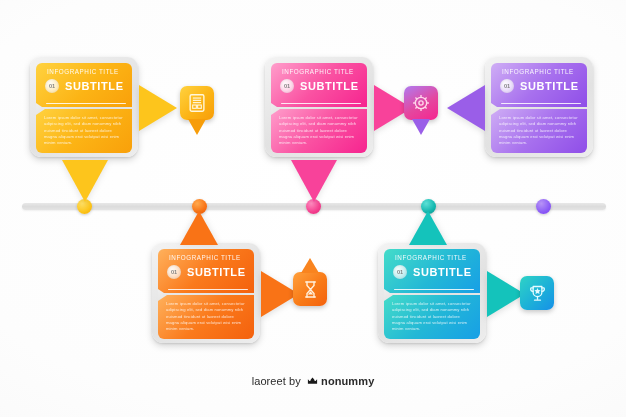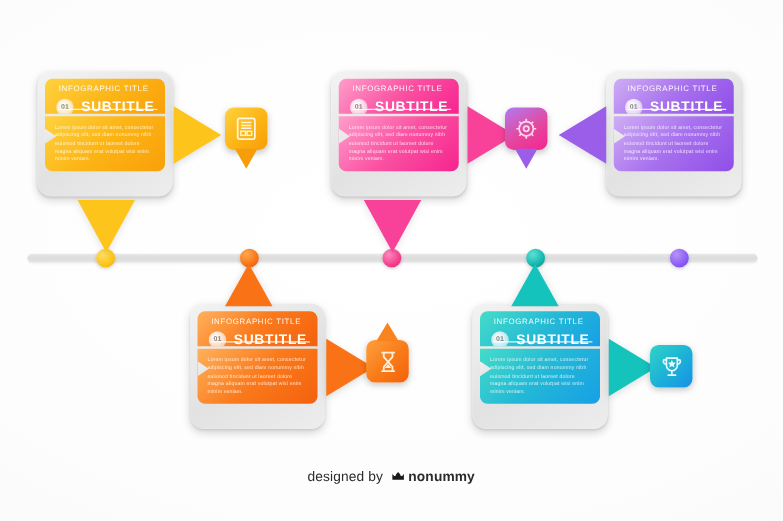--- a/index.html
+++ b/index.html
@@ -50,21 +50,21 @@
     width: 108px;
     height: 100px;
     border-radius: 11px;
     background: linear-gradient(150deg, #f3f3f3 0%, #e2e2e2 55%, #ededed 100%);
     box-shadow: 0 3px 7px rgba(0,0,0,0.17), 0 1px 2px rgba(0,0,0,0.10);
     padding: 6px;
     box-sizing: border-box;
   }
   .card-head {
     position: relative;
-    height: 28px;
+    height: 44px;
     border-radius: 6px 6px 0 0;
     overflow: hidden;
   }
   .card-head::after {
     content: "";
     position: absolute;
     left: 10px; right: 6px; bottom: 3px;
     height: 1.5px;
     background: rgba(255,255,255,0.85);
     border-radius: 1px;
@@ -345,21 +345,21 @@
           <path d="M17 5.6 L19.4 5.6 A2.6 2.6 0 0 1 17 9.6"></path>
           <line x1="12" y1="15.4" x2="12" y2="18.6"></line>
           <line x1="8.6" y1="19.6" x2="15.4" y2="19.6"></line>
         </g>
         <path d="M12 5.7 L13.1 8.0 L15.6 8.3 L13.8 10.0 L14.3 12.5 L12 11.3 L9.7 12.5 L10.2 10.0 L8.4 8.3 L10.9 8.0 Z" fill="#e4fbff"></path>
       </svg>
     </div>
   </div>
 
   <div class="footer">
-    <span>designed by</span>
+    <span>laoreet by</span>
     <span class="crown">
       <svg width="13" height="13" viewBox="0 0 24 24">
         <path d="M3.5 9.5 L6.5 13 L12 6.5 L17.5 13 L20.5 9.5 L20.5 18 L3.5 18 Z" fill="#1a1a1a"></path>
         <circle cx="7.2" cy="11.2" r="1.5" fill="#ffffff"></circle>
         <circle cx="16.8" cy="11.2" r="1.5" fill="#ffffff"></circle>
       </svg>
     </span><span class="brand">nonummy</span>
   </div>
 
 </div>

